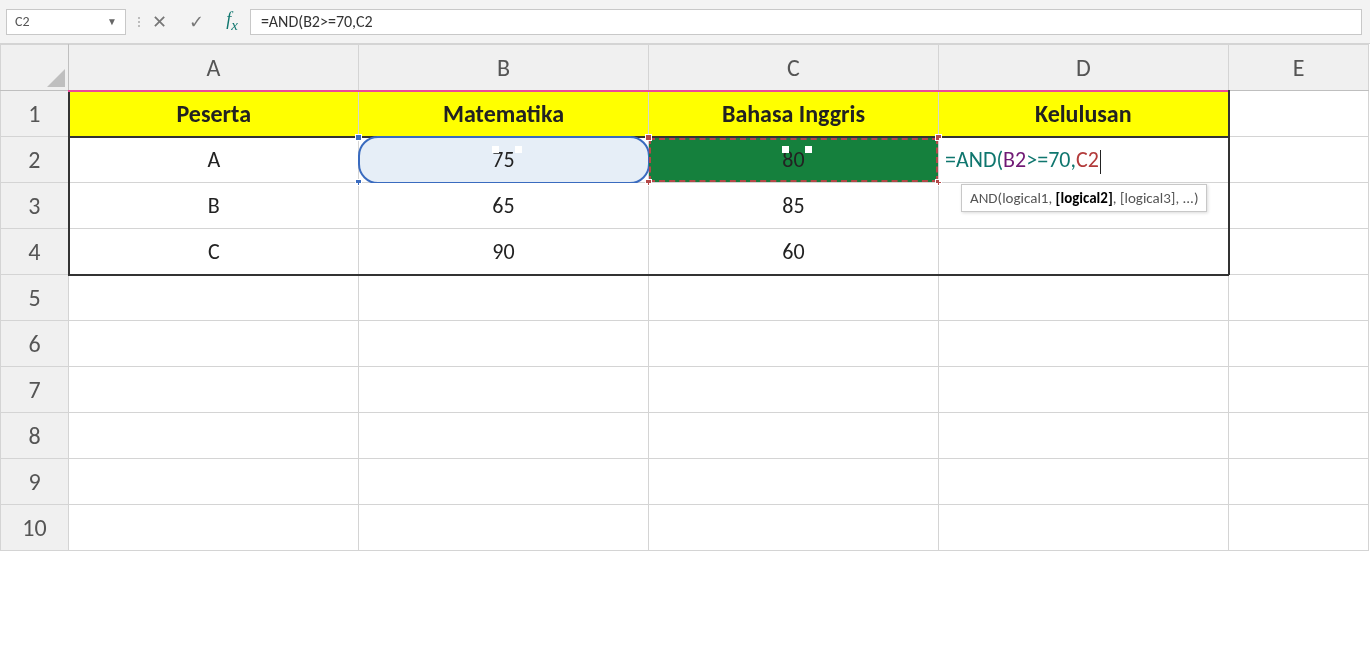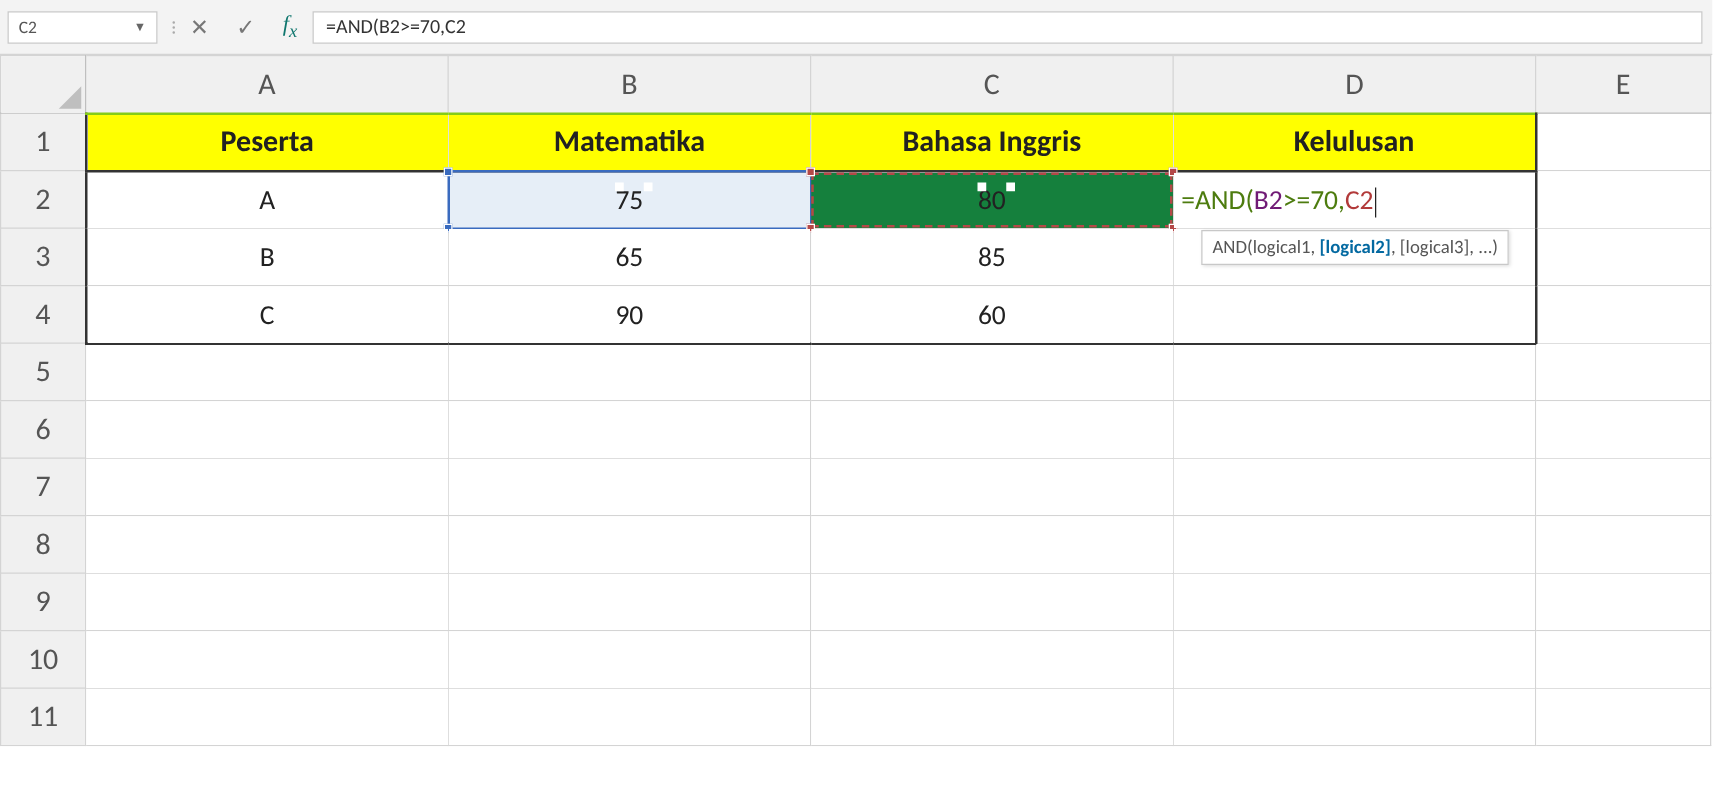--- a/index.html
+++ b/index.html
@@ -18,41 +18,41 @@
     .grid-wrap { position:relative; }
     table { border-collapse:collapse; table-layout:fixed; }
     td,th { border:1px solid #d4d4d4; }
 
     .corner { width:68px; height:46px; background:#f0f0f0; position:relative; border-right:1px solid #bfbfbf; border-bottom:1px solid #bfbfbf;}
     .corner::after{content:'';position:absolute;right:3px;bottom:3px;width:0;height:0;border-style:solid;border-width:0 0 18px 18px;border-color:transparent transparent #bfbfbf transparent;}
     .colhead { height:46px; background:#f0f0f0; text-align:center; font-size:24px; color:#555; font-weight:normal; border-bottom:1px solid #bfbfbf;}
     .rowhead { width:68px; background:#f0f0f0; text-align:center; font-size:24px; color:#555; font-weight:normal;}
     .cell { height:46px; font-size:22px; text-align:center; color:#222; background:#fff; position:relative;}
     .hdr-yellow { background:#ffff00; font-weight:bold; font-size:24px; color:#222;}
-    .thick-top{border-top:2px solid #84cc16;} .thick-bottom{border-bottom:2px solid #333;} .thick-left{border-left:2px solid #333;} .thick-right{border-right:2px solid #333;text-align:center;}
+    .thick-top{border-top:2px solid #ec4899;} .thick-bottom{border-bottom:2px solid #333;} .thick-left{border-left:2px solid #333;} .thick-right{border-right:2px solid #333;text-align:center;}
 
     .w-a{width:290px;} .w-b{width:290px;} .w-c{width:290px;} .w-d{width:290px;} .w-e{width:140px;}
 
-    .ref-b2 { background:#e6eef7; outline:2px solid #3a6bbf; outline-offset:-1px;}
+    .ref-b2 { background:#e6eef7; outline:2px solid #3a6bbf; outline-offset:-1px;border-radius:19px;}
     .ref-b2::before,.ref-b2::after,.ref-c2::before,.ref-c2::after{content:'';position:absolute;width:7px;height:7px;background:#fff;}
     .ref-b2 .sq{position:absolute;width:7px;height:7px;background:#3a6bbf;border:1px solid #fff;}
     .sq.tl{top:-4px;left:-4px;} .sq.tr{top:-4px;right:-4px;} .sq.bl{bottom:-4px;left:-4px;} .sq.br{bottom:-4px;right:-4px;}
 
     .ref-c2 { background:#15803d; position:relative;margin-left:45px;}
     .ref-c2 .dash{position:absolute;inset:0;border:2px dashed #b44848;pointer-events:none;}
     .ref-c2 .sq{position:absolute;width:7px;height:7px;background:#b44848;border:1px solid #fff;}
 
     .edit-cell { text-align:left; padding-left:6px; font-size:22px; position:relative;}
     .edit-cell .txt { white-space:nowrap;}
-    .c-blk{color:#4d7c0f;} .c-blue{color:#701a75;} .c-red{color:#b23a3a;}
+    .c-blk{color:#0f766e;} .c-blue{color:#701a75;} .c-red{color:#b23a3a;}
     .caret{display:inline-block;width:1px;height:24px;background:#222;vertical-align:middle;margin-left:1px;animation:blink 1s step-start infinite;}
     @keyframes blink{50%{opacity:0;}}
 
     .tooltip{position:absolute;top:46px;left:22px;background:#fff;border:1px solid #c8c8c8;padding:4px 8px;font-size:15px;color:#555;white-space:nowrap;box-shadow:1px 1px 3px rgba(0,0,0,.15);z-index:5;}
-    .tooltip b{color:#0369a1;text-align:center;}
+    .tooltip b{color:#000000;text-align:center;}
   </style>
 </head>
 <body>
 
 <div class="formula-bar">
   <div class="name-box">
     <span>C2</span>
     <span class="dd">▼</span>
   </div>
   <div class="divider-dots">
@@ -168,23 +168,15 @@
           <td class="cell"></td>
         </tr>
   <tr>
           <th class="rowhead">10</th>
           <td class="cell"></td>
           <td class="cell"></td>
           <td class="cell"></td>
           <td class="cell"></td>
           <td class="cell"></td>
         </tr>
-  <tr>
-          <th class="rowhead">11</th>
-          <td class="cell"></td>
-          <td class="cell"></td>
-          <td class="cell"></td>
-          <td class="cell"></td>
-          <td class="cell"></td>
-        </tr>
 </tbody>
     </table>
 </div>
 
 </body></html>

